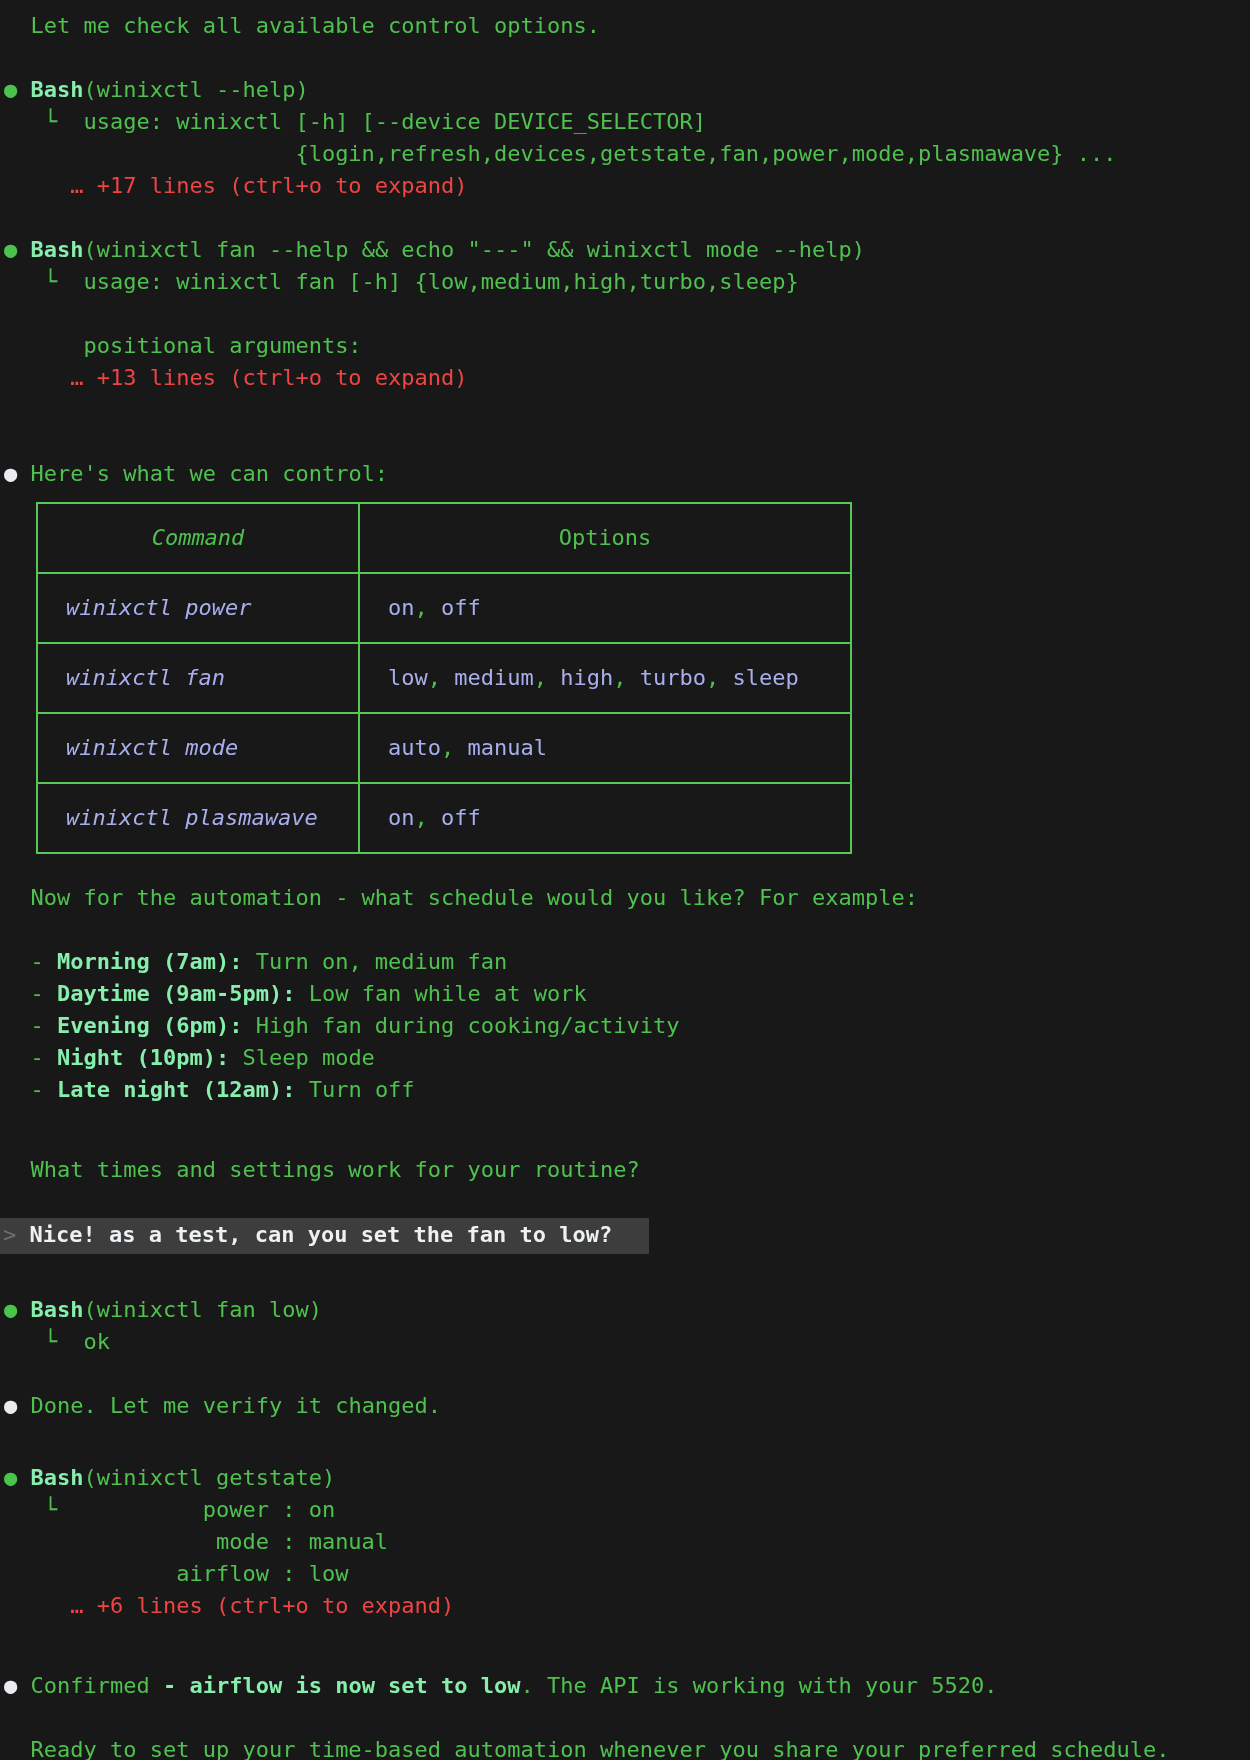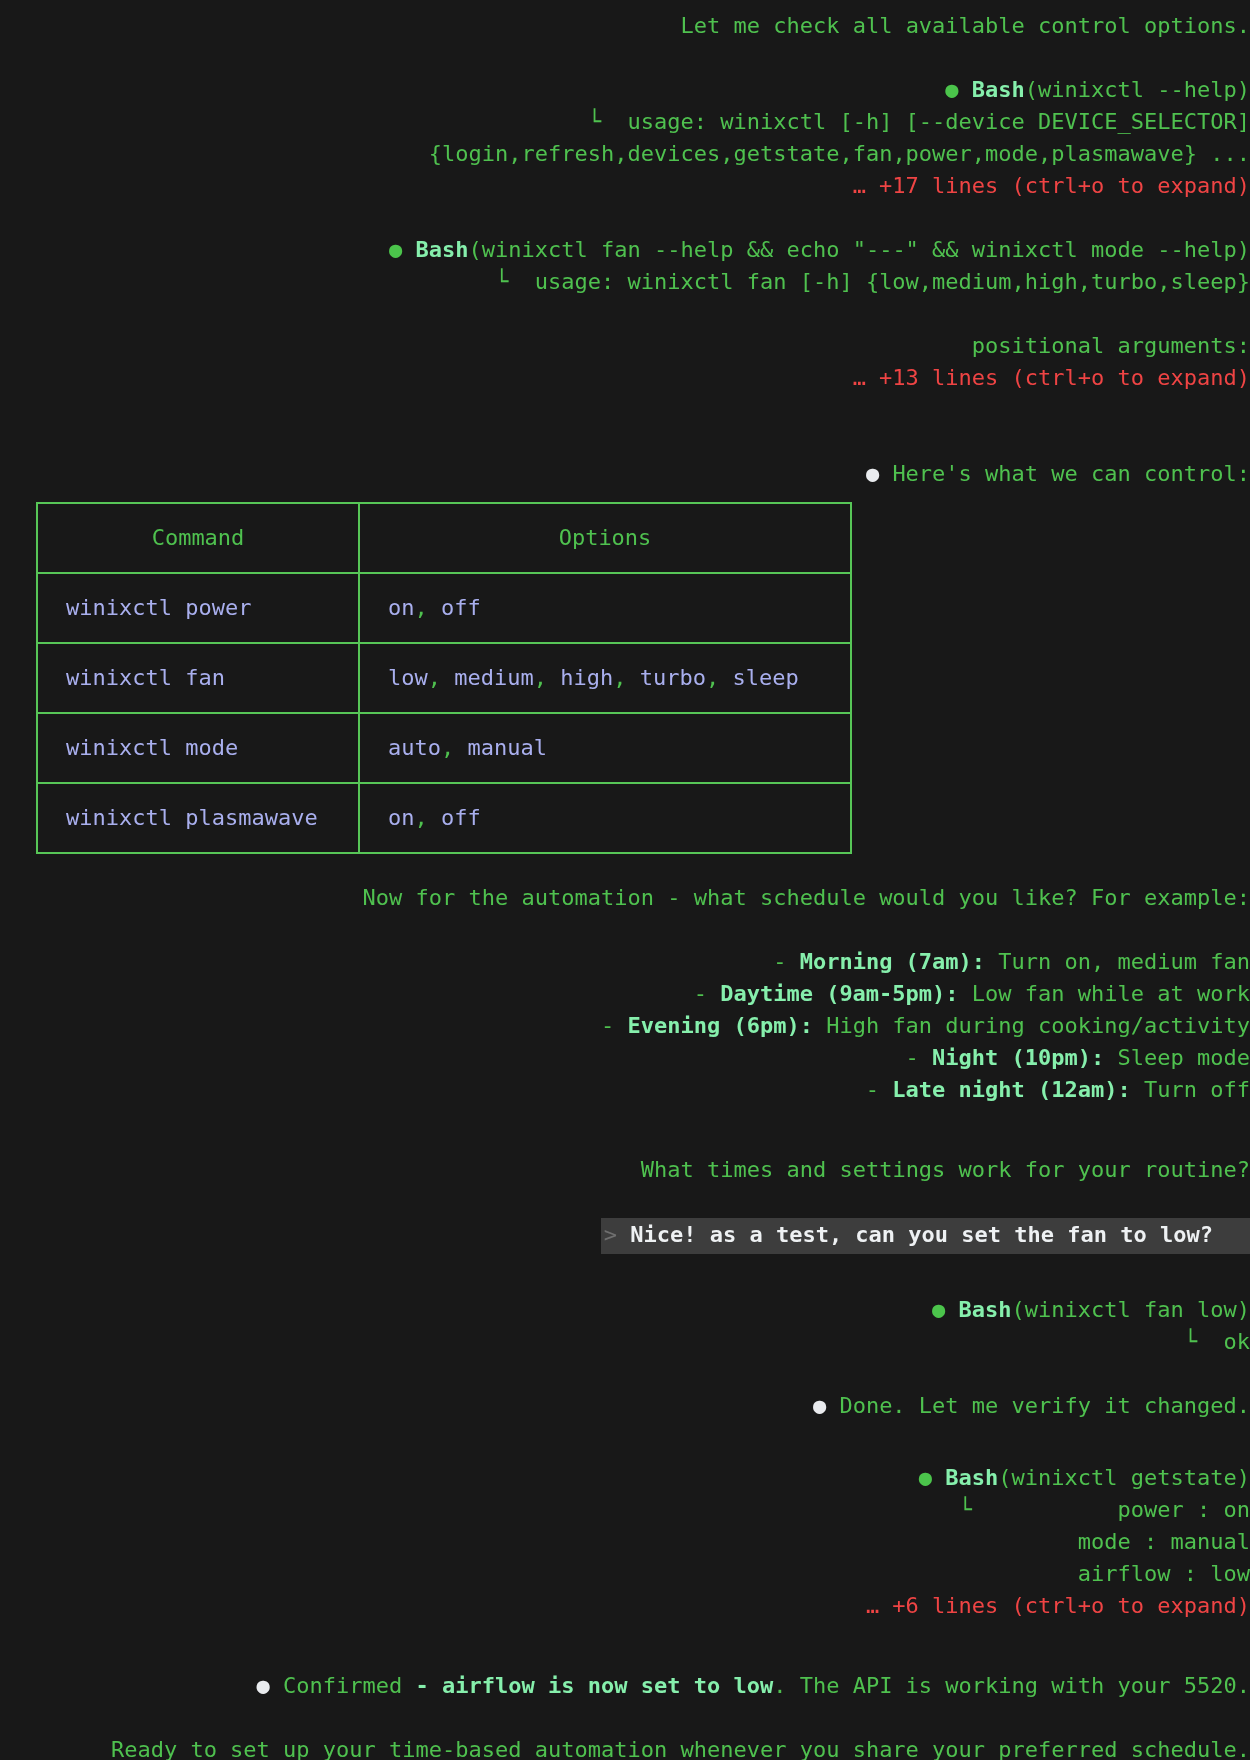--- a/index.html
+++ b/index.html
@@ -9,21 +9,21 @@
     overflow:hidden;
     font-family:"DejaVu Sans Mono", monospace;
   }
   #terminal {
     padding:10px 0 0 4px;
     font-size:22px;
     line-height:32px;
     white-space:pre;
     color:#4fc14f;
   }
-  .line { height:32px;text-align:right; }
+  .line { height:32px; }
   .s-green        { color:#4fc14f; }
   .s-dim          { color:#ef4444; }
   .s-white        { color:#86efac; font-weight:bold; }
   .s-bullet-green { color:#4bc44b; }
   .s-bullet-white { color:#e9ebee; }
 
   table.ctl {
     border-collapse:collapse;
     margin:12px 0 0 32px;
     table-layout:fixed;
@@ -38,21 +38,21 @@
   table.ctl th {
     color:#4fc14f;
     font-weight:normal;
     text-align:center;
   }
   table.ctl td {
     padding-left:28px;
     color:#a9afee;
     text-align:left;
   }
-  td.col-cmd, th.col-cmd { width:291px; }
+  td.col-cmd, th.col-cmd { width:291px;font-style:italic; }
   td.col-opt, th.col-opt { width:461px;margin-top:48px; }
   .opt-word { color:#a9afee; }
   .opt-sep  { color:#4fc14f; }
 
   .input-row { height:36px; }
   .input-bar {
     display:inline-block;
     background:#3d3d3d;
     height:35px;
     margin-left:-4px;

